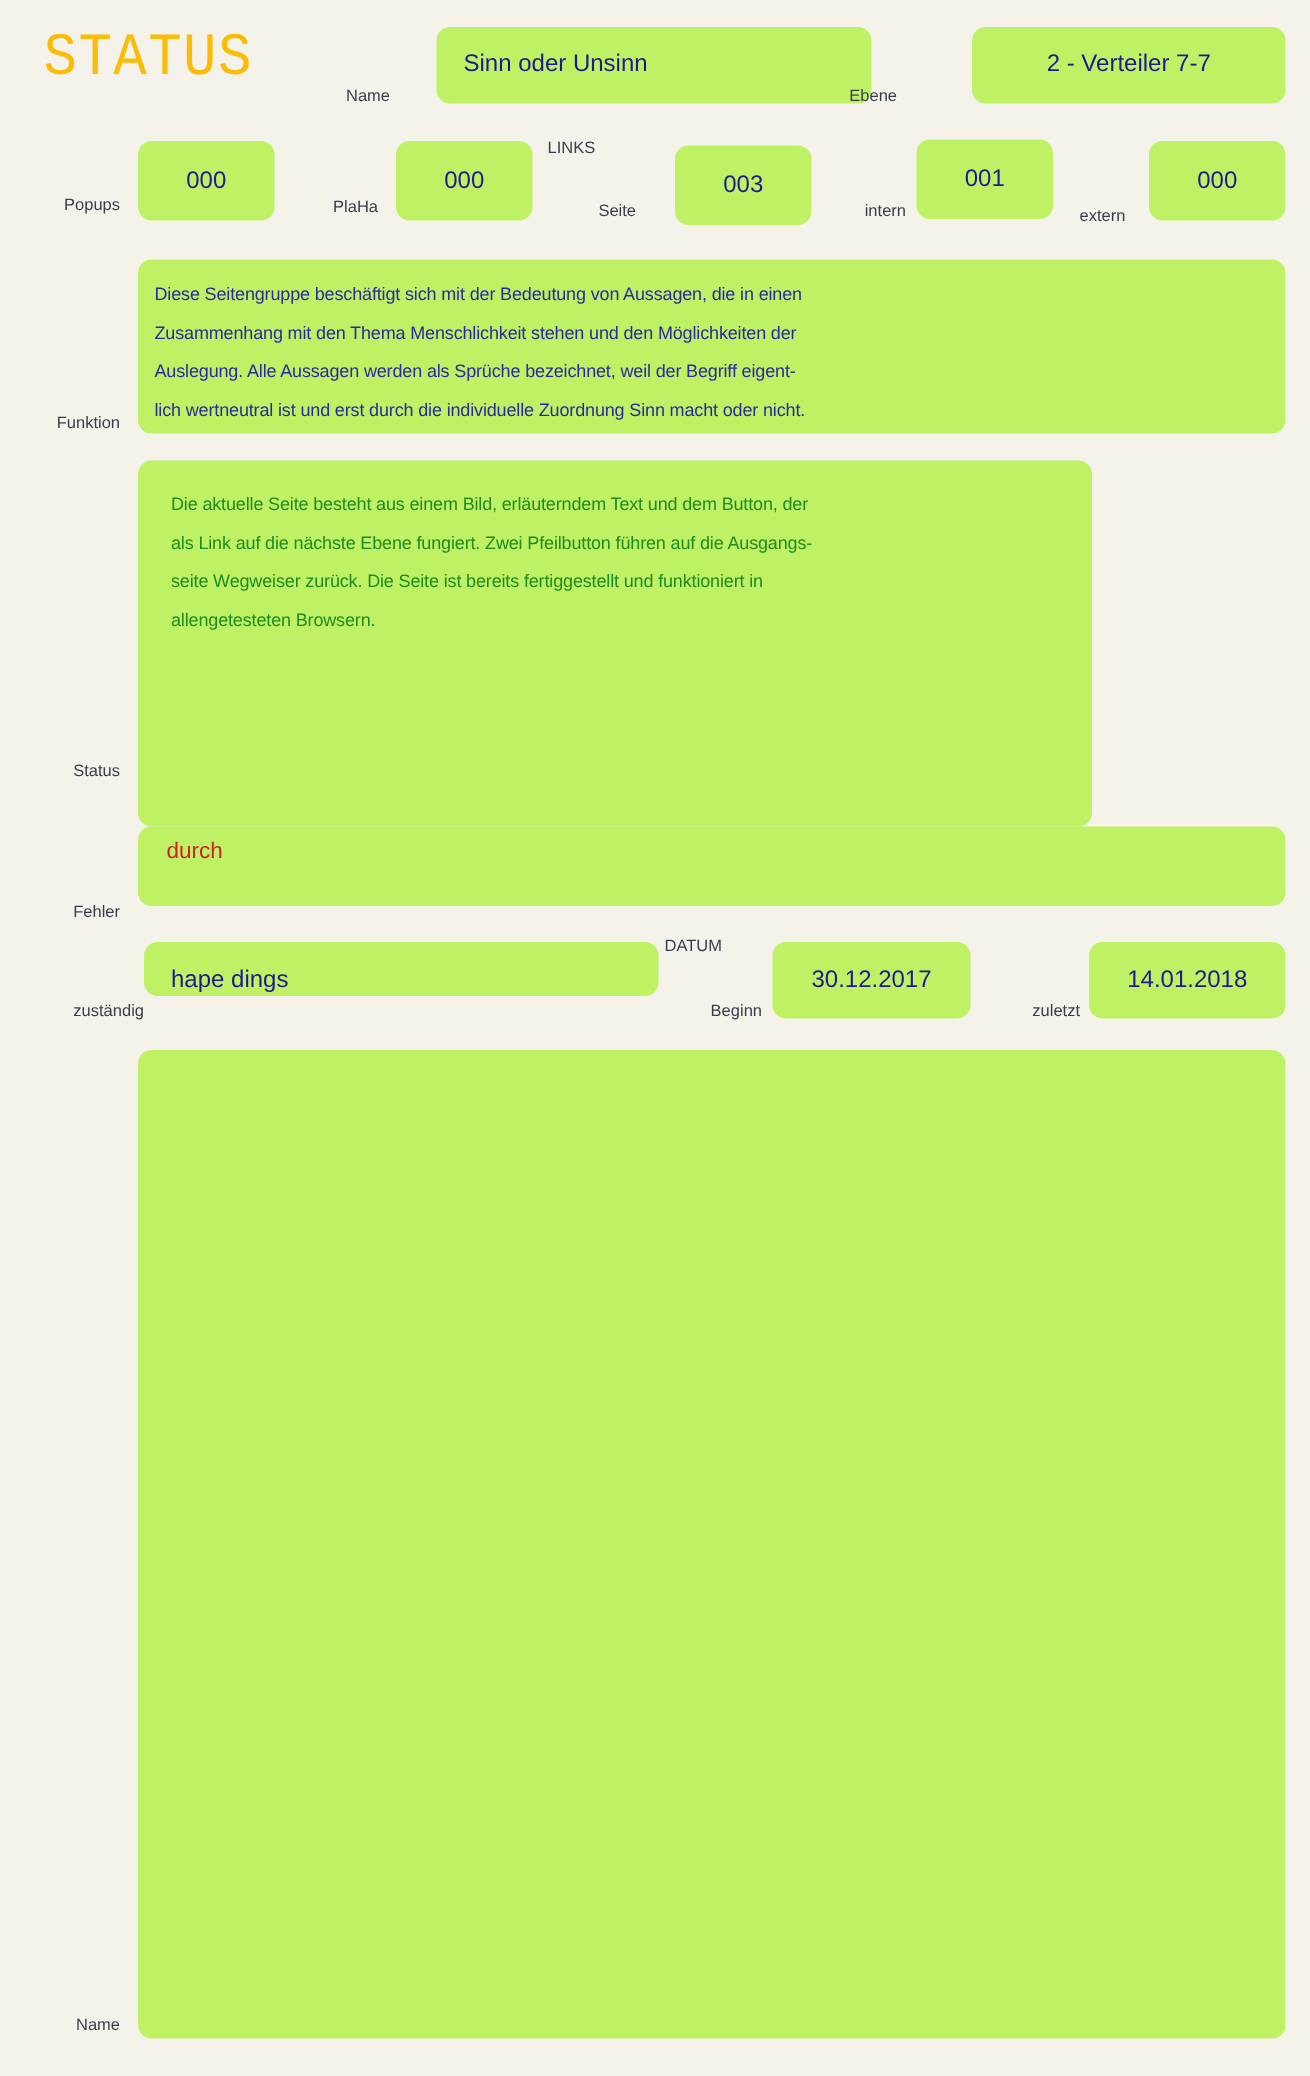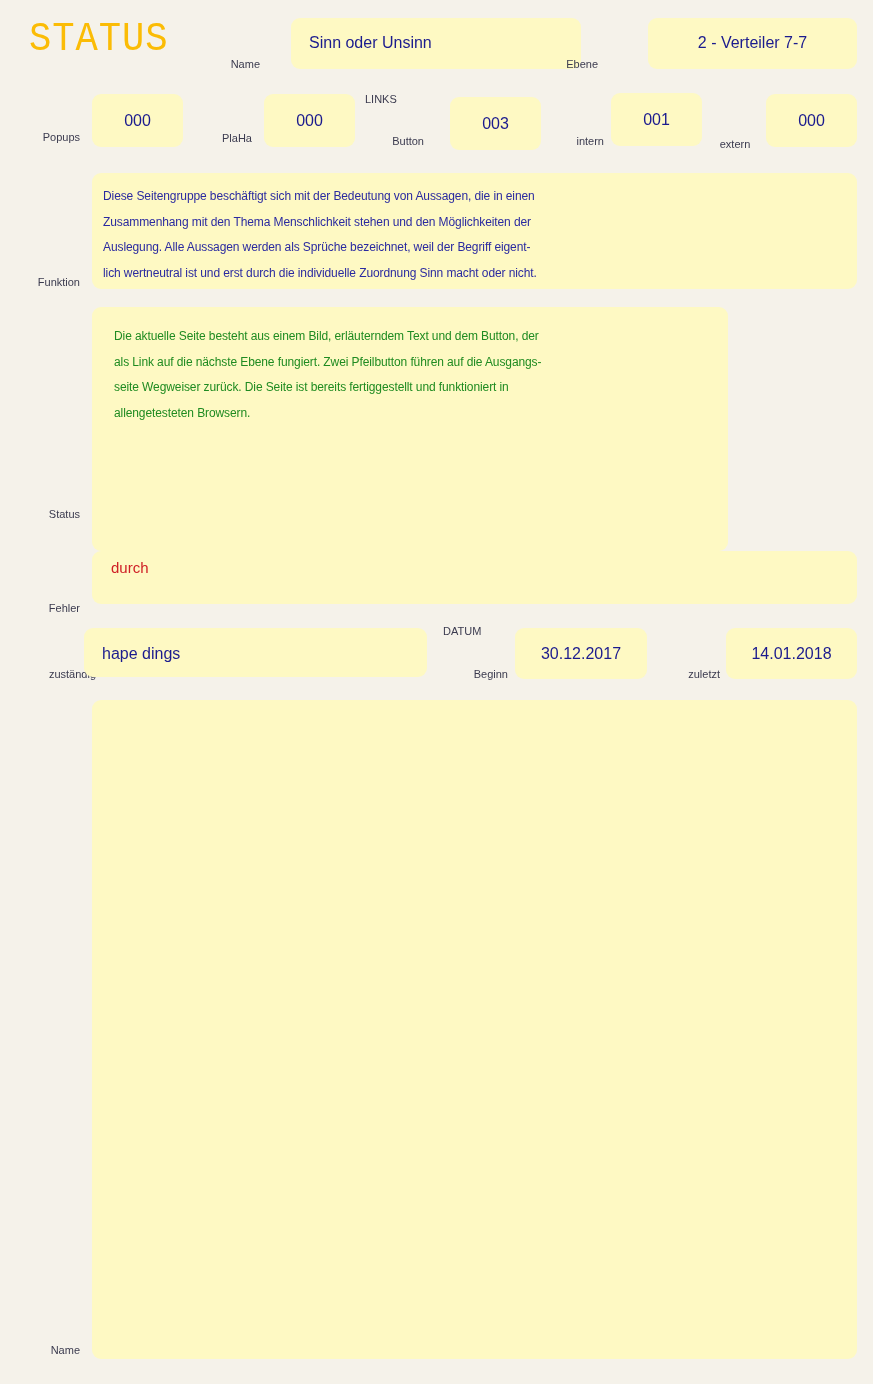--- a/index.html
+++ b/index.html
@@ -11,21 +11,21 @@
     height: 1384px;
     background: #f5f2ea;
     font-family: "Liberation Sans", sans-serif;
     position: relative;
     overflow: hidden;
     -webkit-font-smoothing: antialiased;
   }
 
   .panel {
     position: absolute;
-    background: #fef9c3;
+    background: #bef264;
     border-radius: 9px;
     box-sizing: border-box;
   }
 
   .label {
     position: absolute;
     color: #3b3b4f;
     font-family: "Liberation Sans", sans-serif;
     font-size: 11px;
     line-height: 15px;
@@ -107,21 +107,21 @@
 </div>
 
 <div class="label right" style="left:192px; top:131px; width:60px;">PlaHa</div>
 
 <div class="panel" style="left:264px; top:94px; width:91px; height:53px;">
   <div class="val center" style="top:19px;">000</div>
 </div>
 
 <div class="label" style="left:365px; top:92px;">LINKS</div>
 
-<div class="label right" style="left:358px; top:134px; width:66px;">Button</div>
+<div class="label right" style="left:358px; top:134px; width:66px;">Seite</div>
 
 <div class="panel" style="left:450px; top:97px; width:91px; height:53px;">
   <div class="val center" style="top:19px;">003</div>
 </div>
 
 <div class="label right" style="left:548px; top:134px; width:56px;">intern</div>
 
 <div class="panel" style="left:611px; top:93px; width:91px; height:53px;text-decoration:underline;">
   <div class="val center" style="top:19px;">001</div>
 </div>
@@ -151,21 +151,21 @@
 </div>
 
 <div class="label right" style="left:8px; top:589px; width:72px;margin-top:12px;">Fehler</div>
 
 <div class="panel" style="left:92px; top:551px; width:765px; height:53px;">
   <div class="err-text" style="left:19px; top:9px;">durch</div>
 </div>
 
 <div class="label right" style="left:16px; top:667px; width:80px;">zuständig</div>
 
-<div class="panel" style="left:84px; top:628px; width:343px; height:49px;">
+<div class="panel" style="left:96px; top:628px; width:343px; height:36px;">
   <div class="val" style="left:18px; top:18px;">hape dings</div>
 </div>
 
 <div class="label" style="left:443px; top:624px;">DATUM</div>
 
 <div class="label right" style="left:440px; top:667px; width:68px;">Beginn</div>
 
 <div class="panel" style="left:515px; top:628px; width:132px; height:51px;">
   <div class="val center" style="top:18px;">30.12.2017</div>
 </div>

